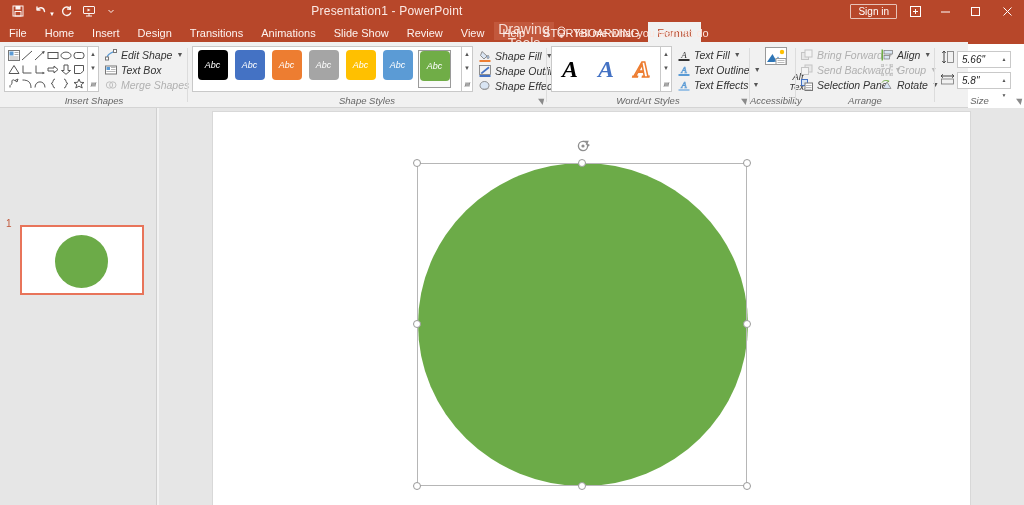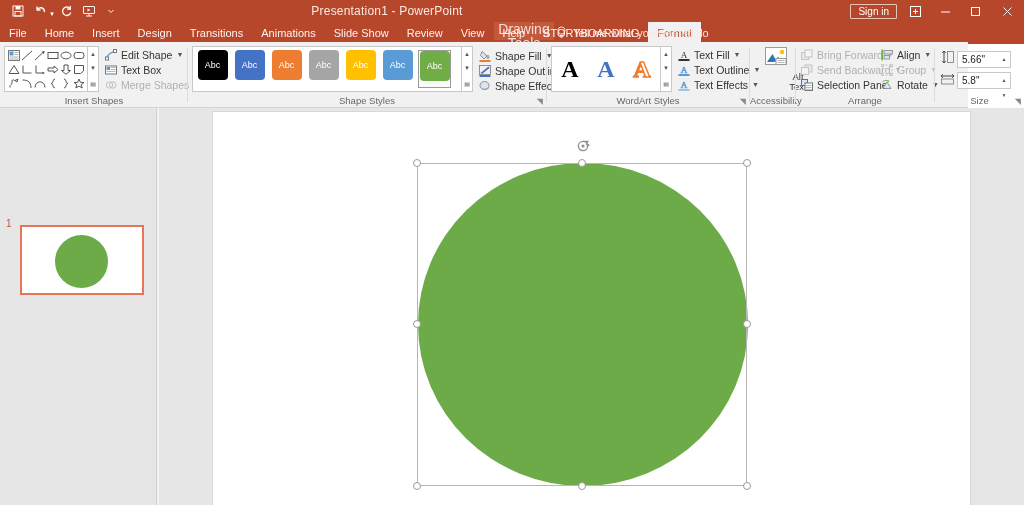--- a/index.html
+++ b/index.html
@@ -59,21 +59,21 @@
     gap: 6px; color: #fde6df; font-size: 11px;
   }
   .share {
     position: absolute; right: 4px; top: 26px; font-size: 11px; color: #fff;
     display: flex; align-items: center; gap: 4px;
   }
 
   
   .ribbon {
     position: absolute; left: 0; top: 42px; width: 968px; height: 66px;
-    background: #f1f1f1; border-bottom: 1px solid #d4d4d4;
+    background: #f1f1f1; border-bottom: 1px solid #d4d4d4; font-style: italic;
   }
   .grp { position: absolute; top: 0; height: 66px; }
   .grp-body { position: absolute; left: 0; top: 2px; right: 0; height: 48px; }
   .grp-label {
     position: absolute; left: 0; right: 0; bottom: 2px; text-align: center;
     font-size: 9.5px; color: #666; white-space: nowrap;
   }
   .grp-sep {
     position: absolute; top: 6px; width: 1px; height: 54px; background: #dcdcdc;
   }

